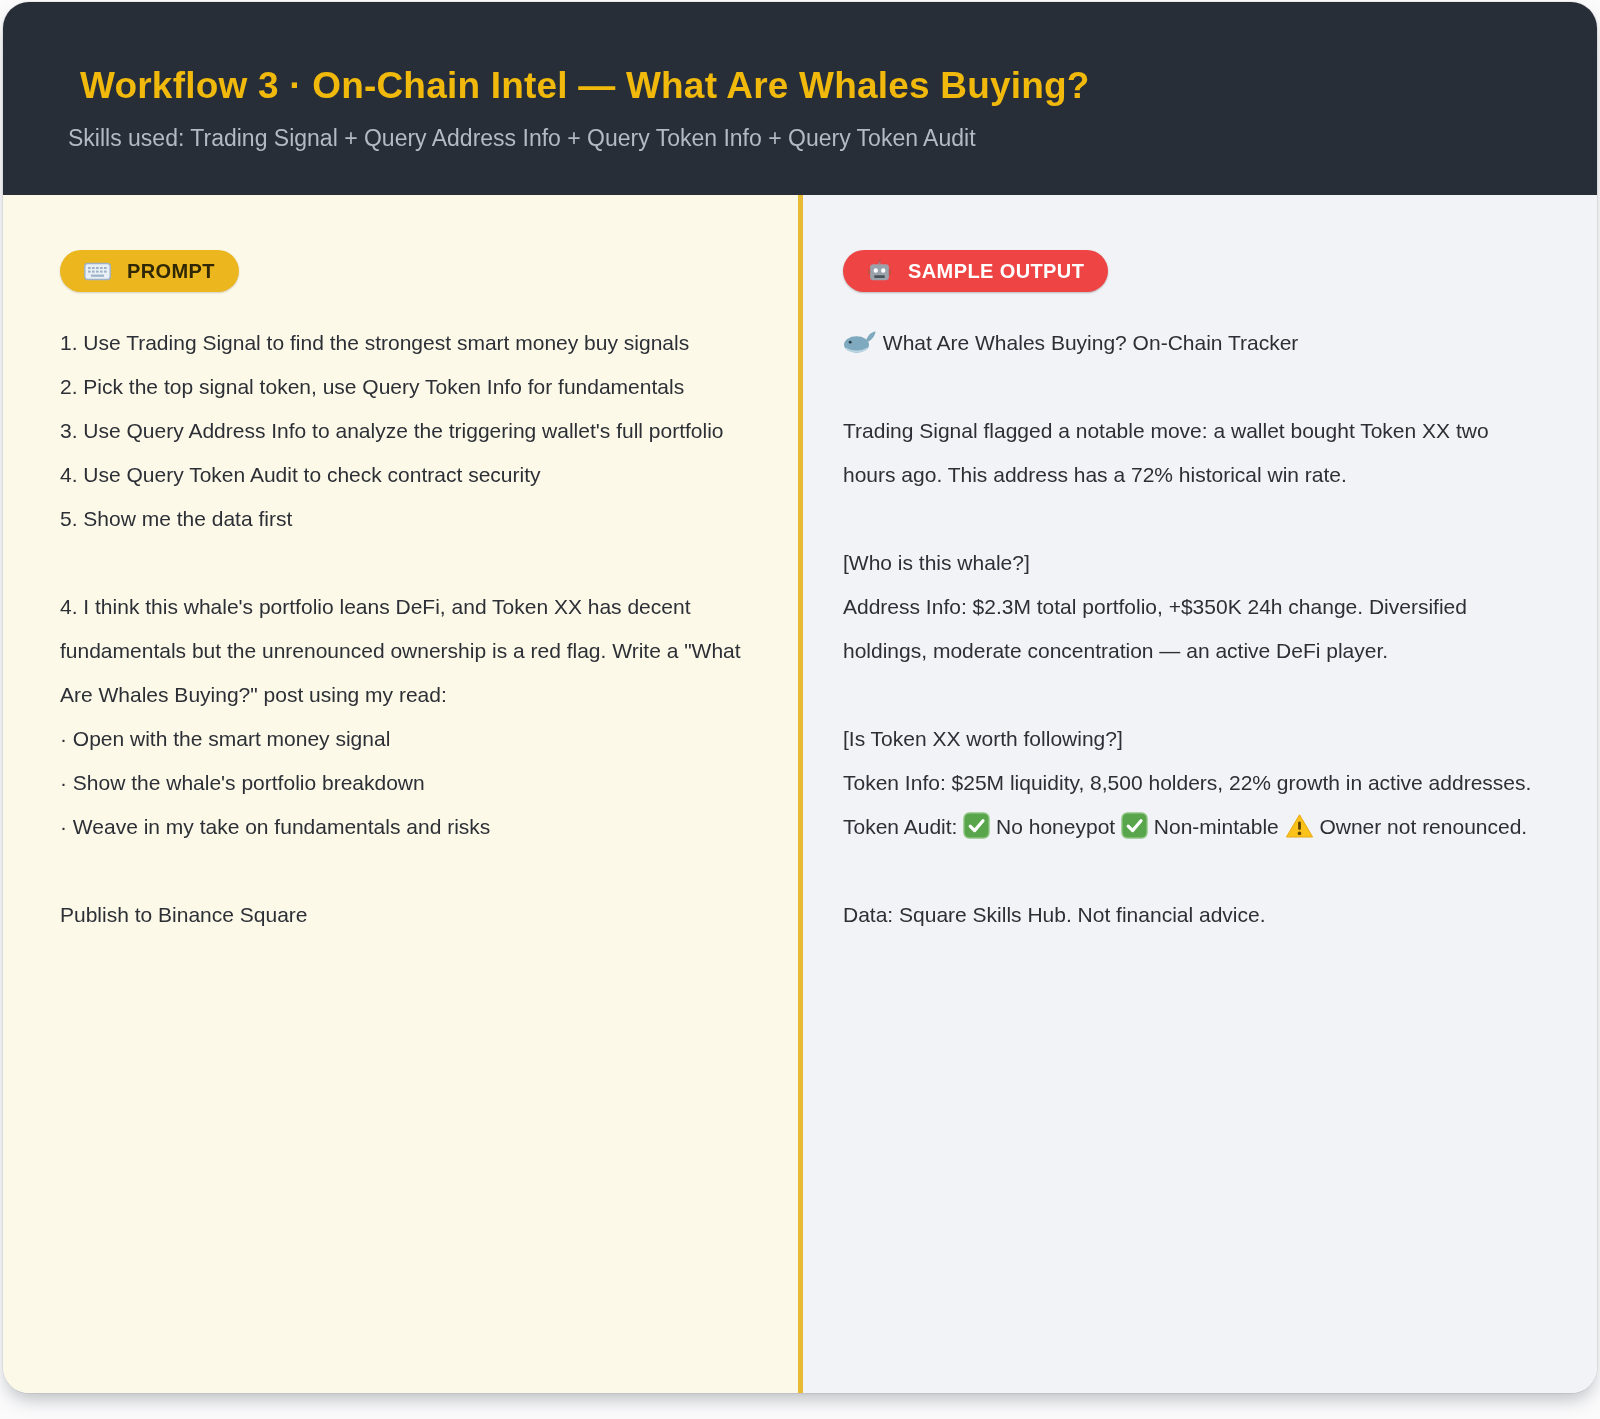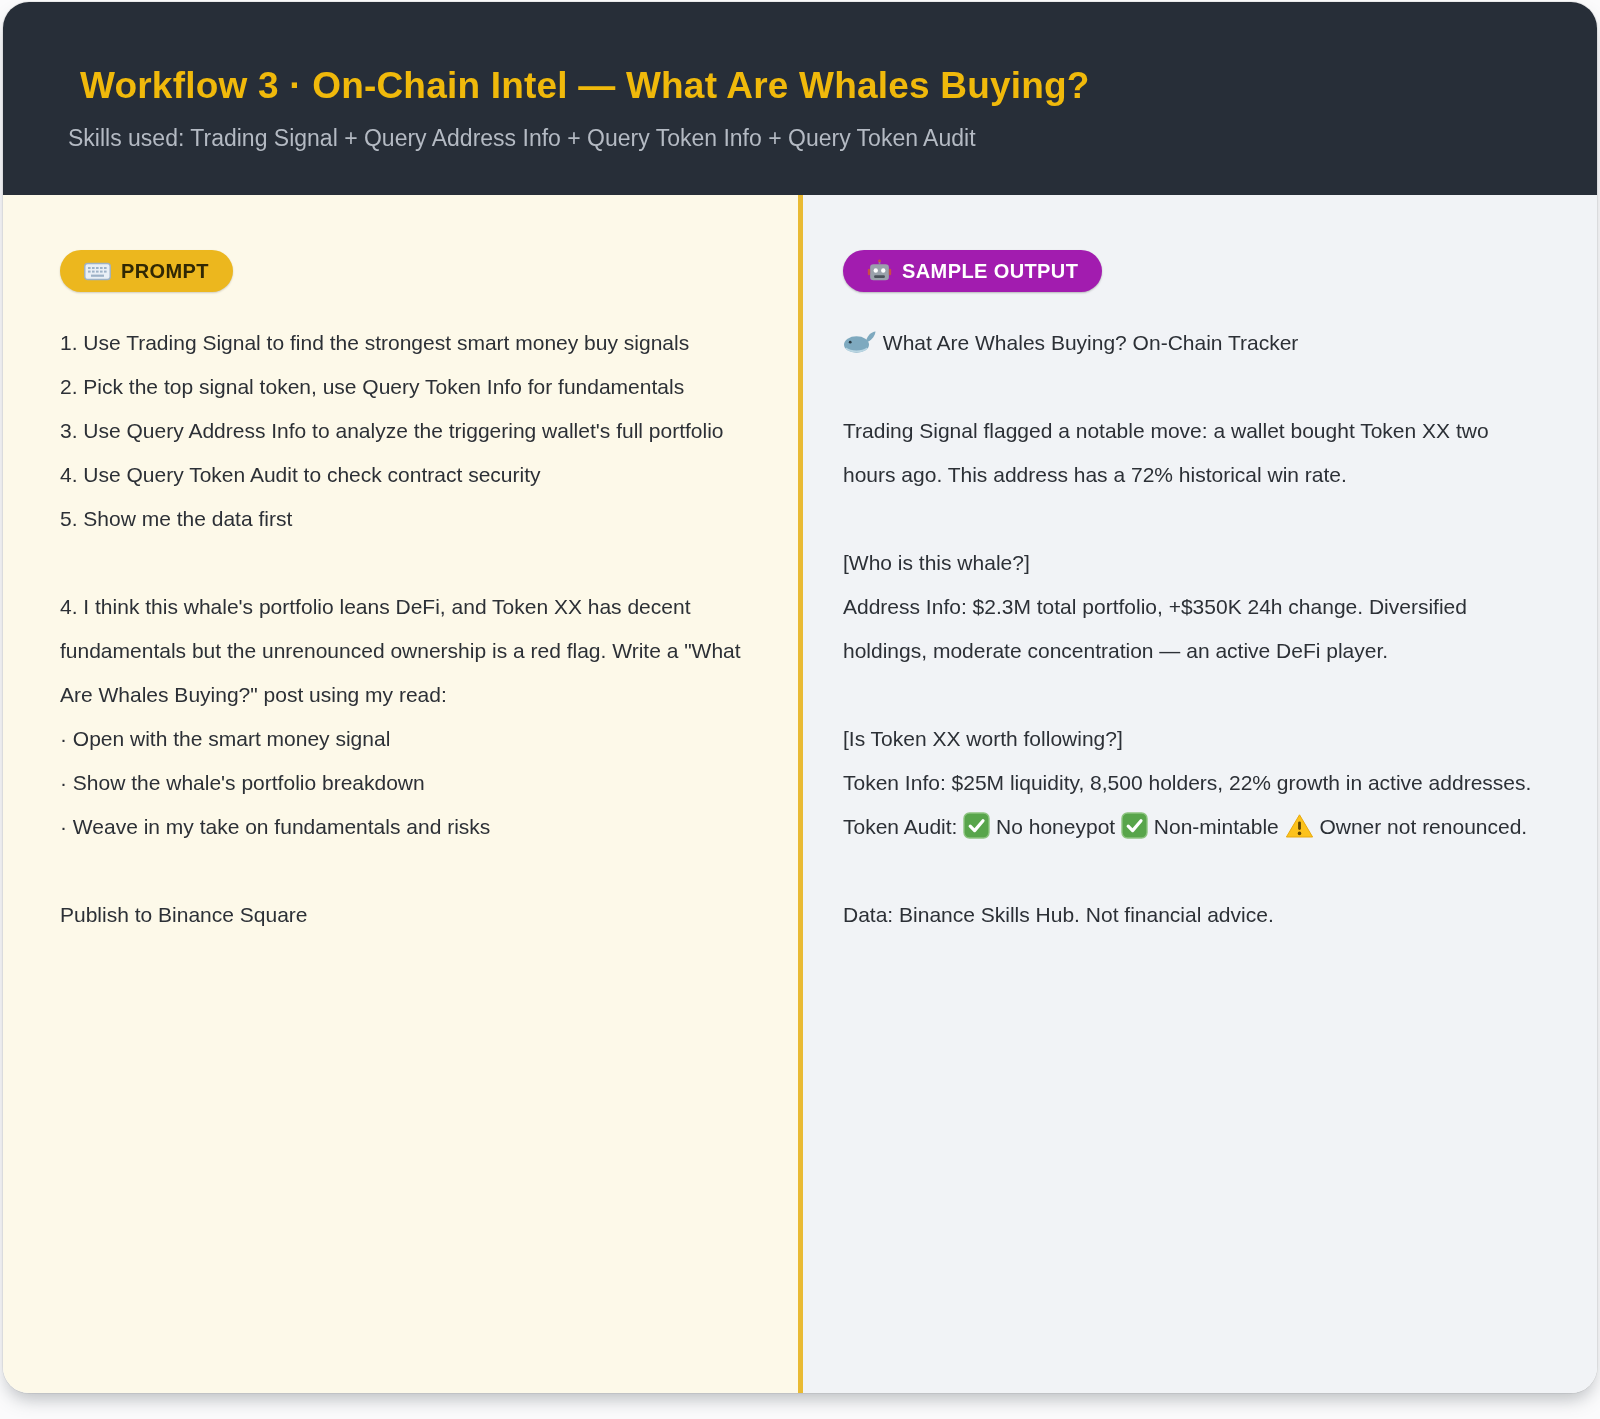--- a/index.html
+++ b/index.html
@@ -56,36 +56,36 @@
   }
   .panel-right {
     flex: 1 1 auto;
     background: #f1f3f6;
     padding-left: 40px;
     padding-right: 57px;
   }
   .badge {
     display: inline-flex;
     align-items: center;
-    gap: 10px;
+    gap: 16px;
     height: 42px;
     padding: 13px 24px;
     border-radius: 21px;
     font-size: 20px;
     font-weight: 700;
     letter-spacing: .4px;
     white-space: nowrap;
   }
   .badge-prompt {
     background: #ecb71e;
     color: #302804;
     box-shadow: 0 1px 2px rgba(0,0,0,.18);
   }
   .badge-output {
-    background: #a21caf;
+    background: #ef4444;
     color: #ffffff;
     box-shadow: 0 1px 2px rgba(0,0,0,.25);
   }
   .badge .badge-icon { display: inline-flex; align-items: center; }
   .paras { margin-top: 29px; }
   .para {
     margin: 0 0 44px;
     font-size: 21px;
     line-height: 44px;
     color: #2c3036;
@@ -175,18 +175,18 @@
                 <rect x="1" y="1" width="25" height="25" rx="5.5" fill="#58a54b" stroke="#8cc47f" stroke-width="1.4"></rect>
                 <path d="M7.2 14.2 L11.6 18.6 L20 8.8" fill="none" stroke="#ffffff" stroke-width="3.2" stroke-linecap="round" stroke-linejoin="round"></path>
               </svg></span> No honeypot <span class="inline-icon"><svg width="27" height="27" viewBox="0 0 27 27">
                 <rect x="1" y="1" width="25" height="25" rx="5.5" fill="#58a54b" stroke="#8cc47f" stroke-width="1.4"></rect>
                 <path d="M7.2 14.2 L11.6 18.6 L20 8.8" fill="none" stroke="#ffffff" stroke-width="3.2" stroke-linecap="round" stroke-linejoin="round"></path>
               </svg></span> Non-mintable <span class="inline-icon"><svg width="29" height="26" viewBox="0 0 29 26">
                 <path d="M14.5 1.8 L27.6 24 H1.4 Z" fill="#fcc21c" stroke="#e9a90c" stroke-width="1" stroke-linejoin="round"></path>
                 <rect x="13.1" y="8.4" width="2.8" height="8.6" rx="1.4" fill="#5f4300"></rect>
                 <circle cx="14.5" cy="20.4" r="1.8" fill="#5f4300"></circle>
               </svg></span> Owner not renounced.</div>
-          <div class="para">Data: Binance Skills Hub. Not financial advice.</div>
+          <div class="para">Data: Square Skills Hub. Not financial advice.</div>
         </div>
     </section>
 
   </div>
 </div>
 
 </body></html>

